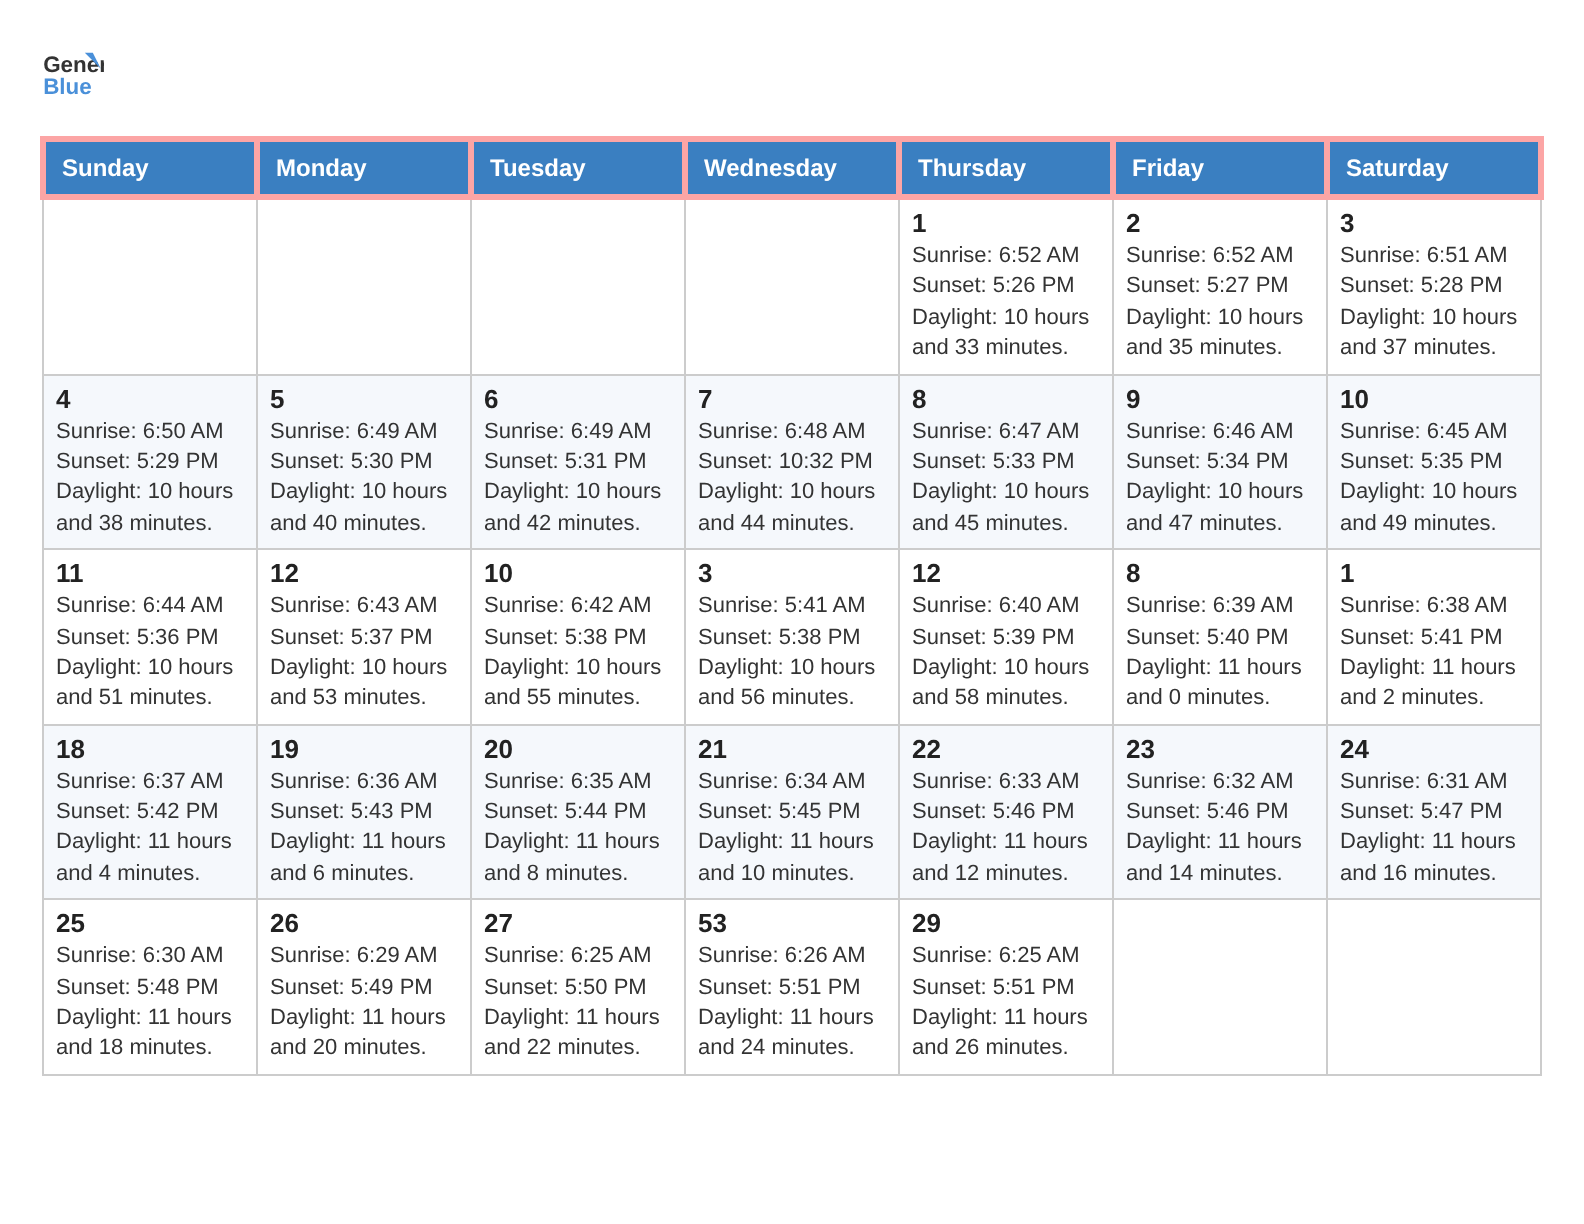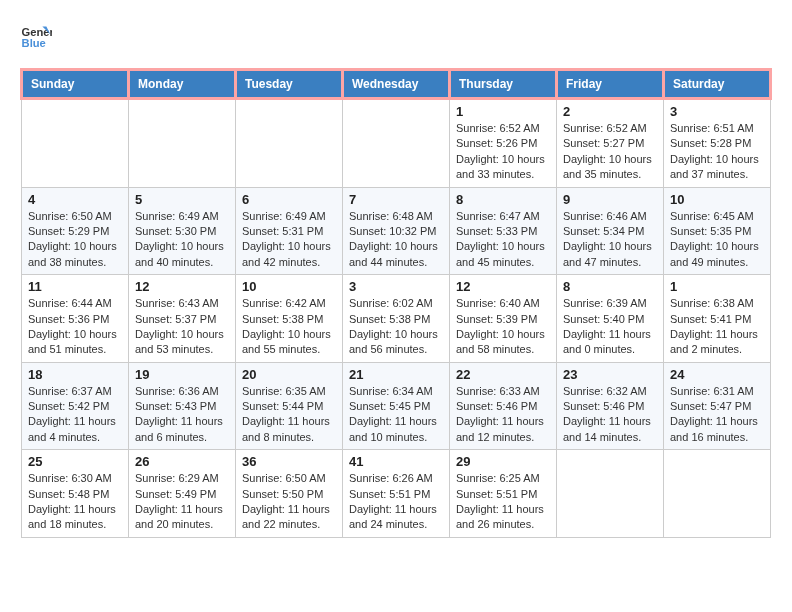--- a/index.html
+++ b/index.html
@@ -205,21 +205,21 @@
 Daylight: 10 hours and 53 minutes.</div>
         </td>
         <td>
           <span class="day-num">10</span>
           <div class="day-info">Sunrise: 6:42 AM
 Sunset: 5:38 PM
 Daylight: 10 hours and 55 minutes.</div>
         </td>
         <td>
           <span class="day-num">3</span>
-          <div class="day-info">Sunrise: 6:02 AM
+          <div class="day-info">Sunrise: 5:41 AM
 Sunset: 5:38 PM
 Daylight: 10 hours and 56 minutes.</div>
         </td>
         <td>
           <span class="day-num">12</span>
           <div class="day-info">Sunrise: 6:40 AM
 Sunset: 5:39 PM
 Daylight: 10 hours and 58 minutes.</div>
         </td>
         <td>
@@ -286,27 +286,27 @@
 Sunset: 5:48 PM
 Daylight: 11 hours and 18 minutes.</div>
         </td>
         <td>
           <span class="day-num">26</span>
           <div class="day-info">Sunrise: 6:29 AM
 Sunset: 5:49 PM
 Daylight: 11 hours and 20 minutes.</div>
         </td>
         <td>
-          <span class="day-num">36</span>
-          <div class="day-info">Sunrise: 6:50 AM
+          <span class="day-num">27</span>
+          <div class="day-info">Sunrise: 6:25 AM
 Sunset: 5:50 PM
 Daylight: 11 hours and 22 minutes.</div>
         </td>
         <td>
-          <span class="day-num">41</span>
+          <span class="day-num">53</span>
           <div class="day-info">Sunrise: 6:26 AM
 Sunset: 5:51 PM
 Daylight: 11 hours and 24 minutes.</div>
         </td>
         <td>
           <span class="day-num">29</span>
           <div class="day-info">Sunrise: 6:25 AM
 Sunset: 5:51 PM
 Daylight: 11 hours and 26 minutes.</div>
         </td>

